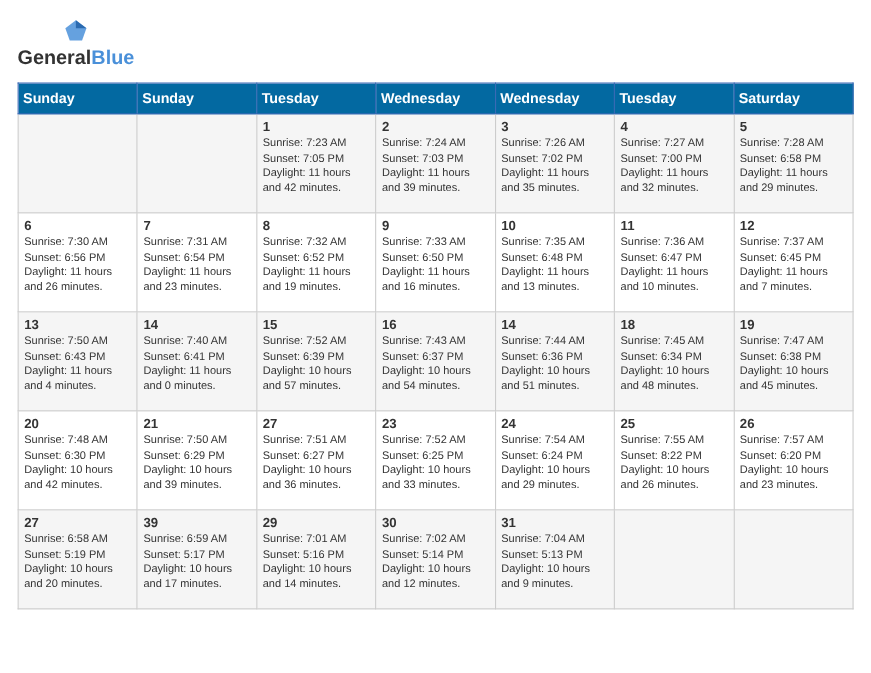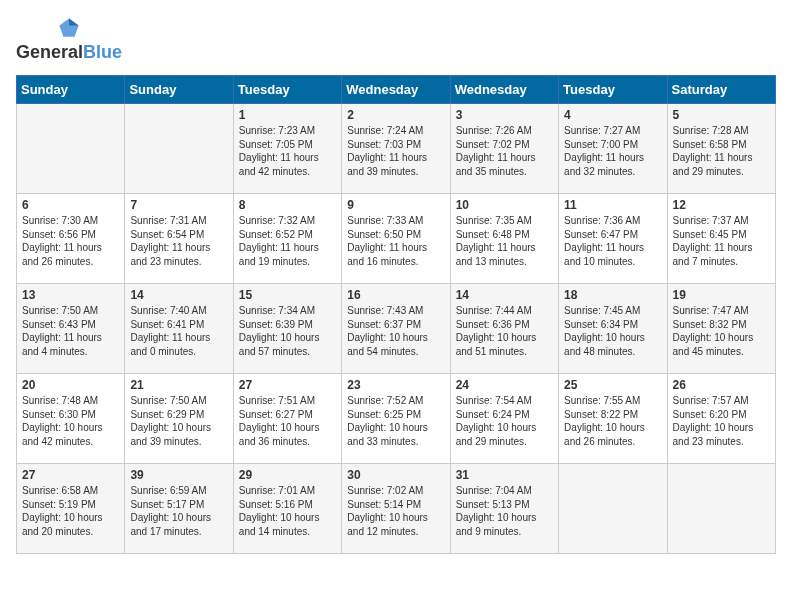--- a/index.html
+++ b/index.html
@@ -193,21 +193,21 @@
 Daylight: 11 hours and 4 minutes.</div>
         </td>
         <td>
           <span class="day-number">14</span>
           <div class="cell-content">Sunrise: 7:40 AM
 Sunset: 6:41 PM
 Daylight: 11 hours and 0 minutes.</div>
         </td>
         <td>
           <span class="day-number">15</span>
-          <div class="cell-content">Sunrise: 7:34 AM
+          <div class="cell-content">Sunrise: 7:52 AM
 Sunset: 6:39 PM
 Daylight: 10 hours and 57 minutes.</div>
         </td>
         <td>
           <span class="day-number">16</span>
           <div class="cell-content">Sunrise: 7:43 AM
 Sunset: 6:37 PM
 Daylight: 10 hours and 54 minutes.</div>
         </td>
         <td>
@@ -218,21 +218,21 @@
         </td>
         <td>
           <span class="day-number">18</span>
           <div class="cell-content">Sunrise: 7:45 AM
 Sunset: 6:34 PM
 Daylight: 10 hours and 48 minutes.</div>
         </td>
         <td>
           <span class="day-number">19</span>
           <div class="cell-content">Sunrise: 7:47 AM
-Sunset: 8:32 PM
+Sunset: 6:38 PM
 Daylight: 10 hours and 45 minutes.</div>
         </td>
       </tr>
       <tr>
         <td>
           <span class="day-number">20</span>
           <div class="cell-content">Sunrise: 7:48 AM
 Sunset: 6:30 PM
 Daylight: 10 hours and 42 minutes.</div>
         </td>

